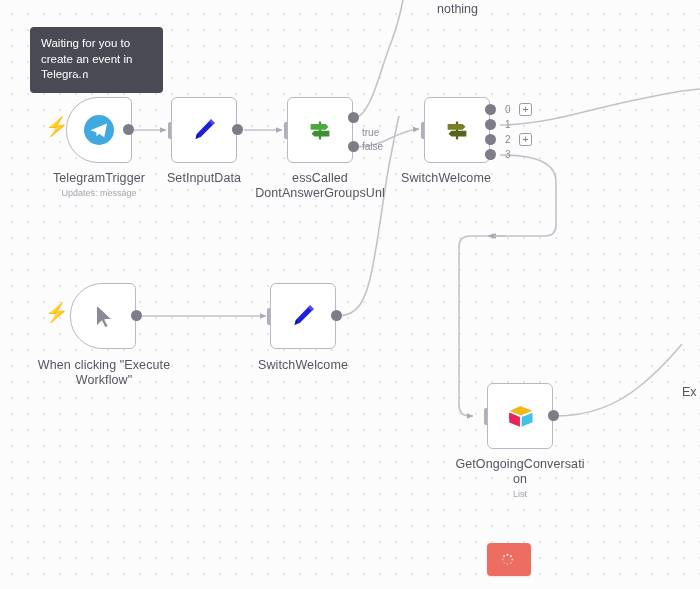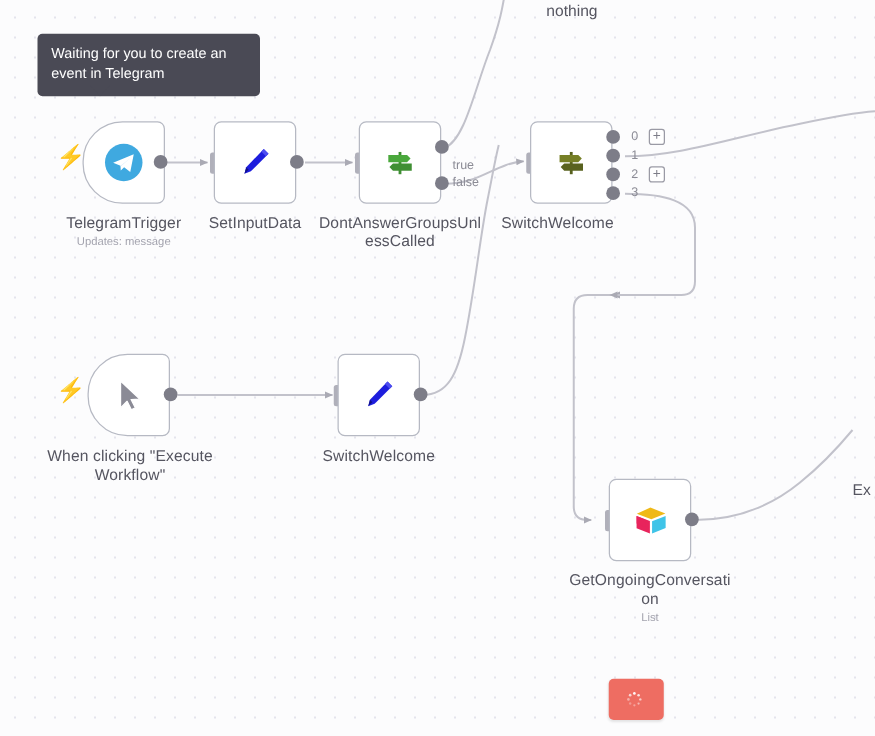--- a/index.html
+++ b/index.html
@@ -113,21 +113,21 @@
     line-height: 10px;
     text-align: center;
     font-family: "Liberation Sans", sans-serif;
   }
 
   
   #tooltip {
     position: absolute;
     left: 30px;
     top: 27px;
-    width: 178px;
+    width: 133px;
     box-sizing: border-box;
     background: #4a4a55;
     color: #ffffff;
     font-size: 11.5px;
     line-height: 1.35;
     padding: 9px 25px 10px 11px;
     border-radius: 4px;
   }
   #tooltip-arrow {
     position: absolute;
@@ -252,22 +252,22 @@
         <path d="M6 9.5 L22 9.5 L25 12.6 L22 15.7 L6 15.7 Z" fill="#4aa83c"></path>
         <path d="M26 16.8 L10 16.8 L7 19.9 L10 23 L26 23 Z" fill="#3f8f33"></path>
       </svg>
     </span>
   </div>
   <div class="dot" style="left:348px; top:112px;"></div>
   <div class="port-label" style="left:362px; top:128px;">true</div>
   <div class="dot" style="left:348px; top:141px;"></div>
   <div class="port-label" style="left:362px; top:142px;">false</div>
   <div class="label" style="left:246px; top:171px; width:148px;">
+    <div>essCalled</div>
     <div>DontAnswerGroupsUnl</div>
-    <div>essCalled</div>
   </div>
 
   <div class="inport" style="left:421px; top:122px;"></div>
   <div class="node" style="left:424px; top:97px;">
     <span class="node-icon">
       <svg viewBox="0 0 32 32" width="30" height="30">
         <rect x="14.8" y="7" width="2.4" height="19" fill="#59621f"></rect>
         <path d="M6 9.5 L22 9.5 L25 12.6 L22 15.7 L6 15.7 Z" fill="#767f26"></path>
         <path d="M26 16.8 L10 16.8 L7 19.9 L10 23 L26 23 Z" fill="#59621f"></path>
       </svg>

